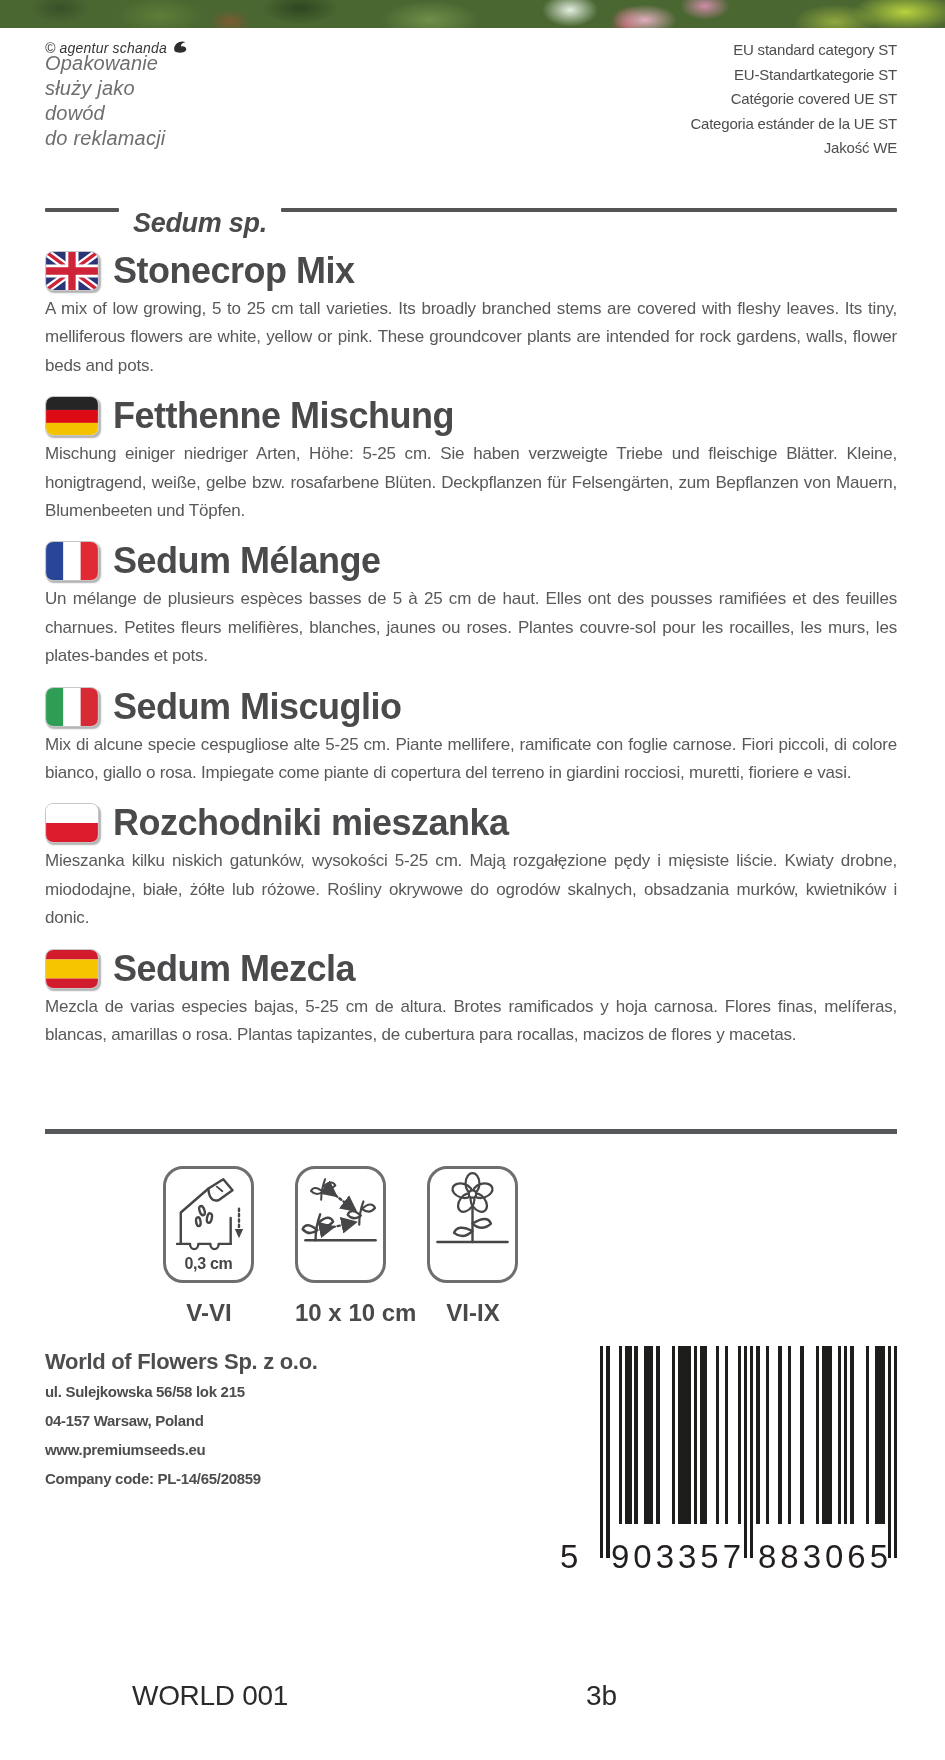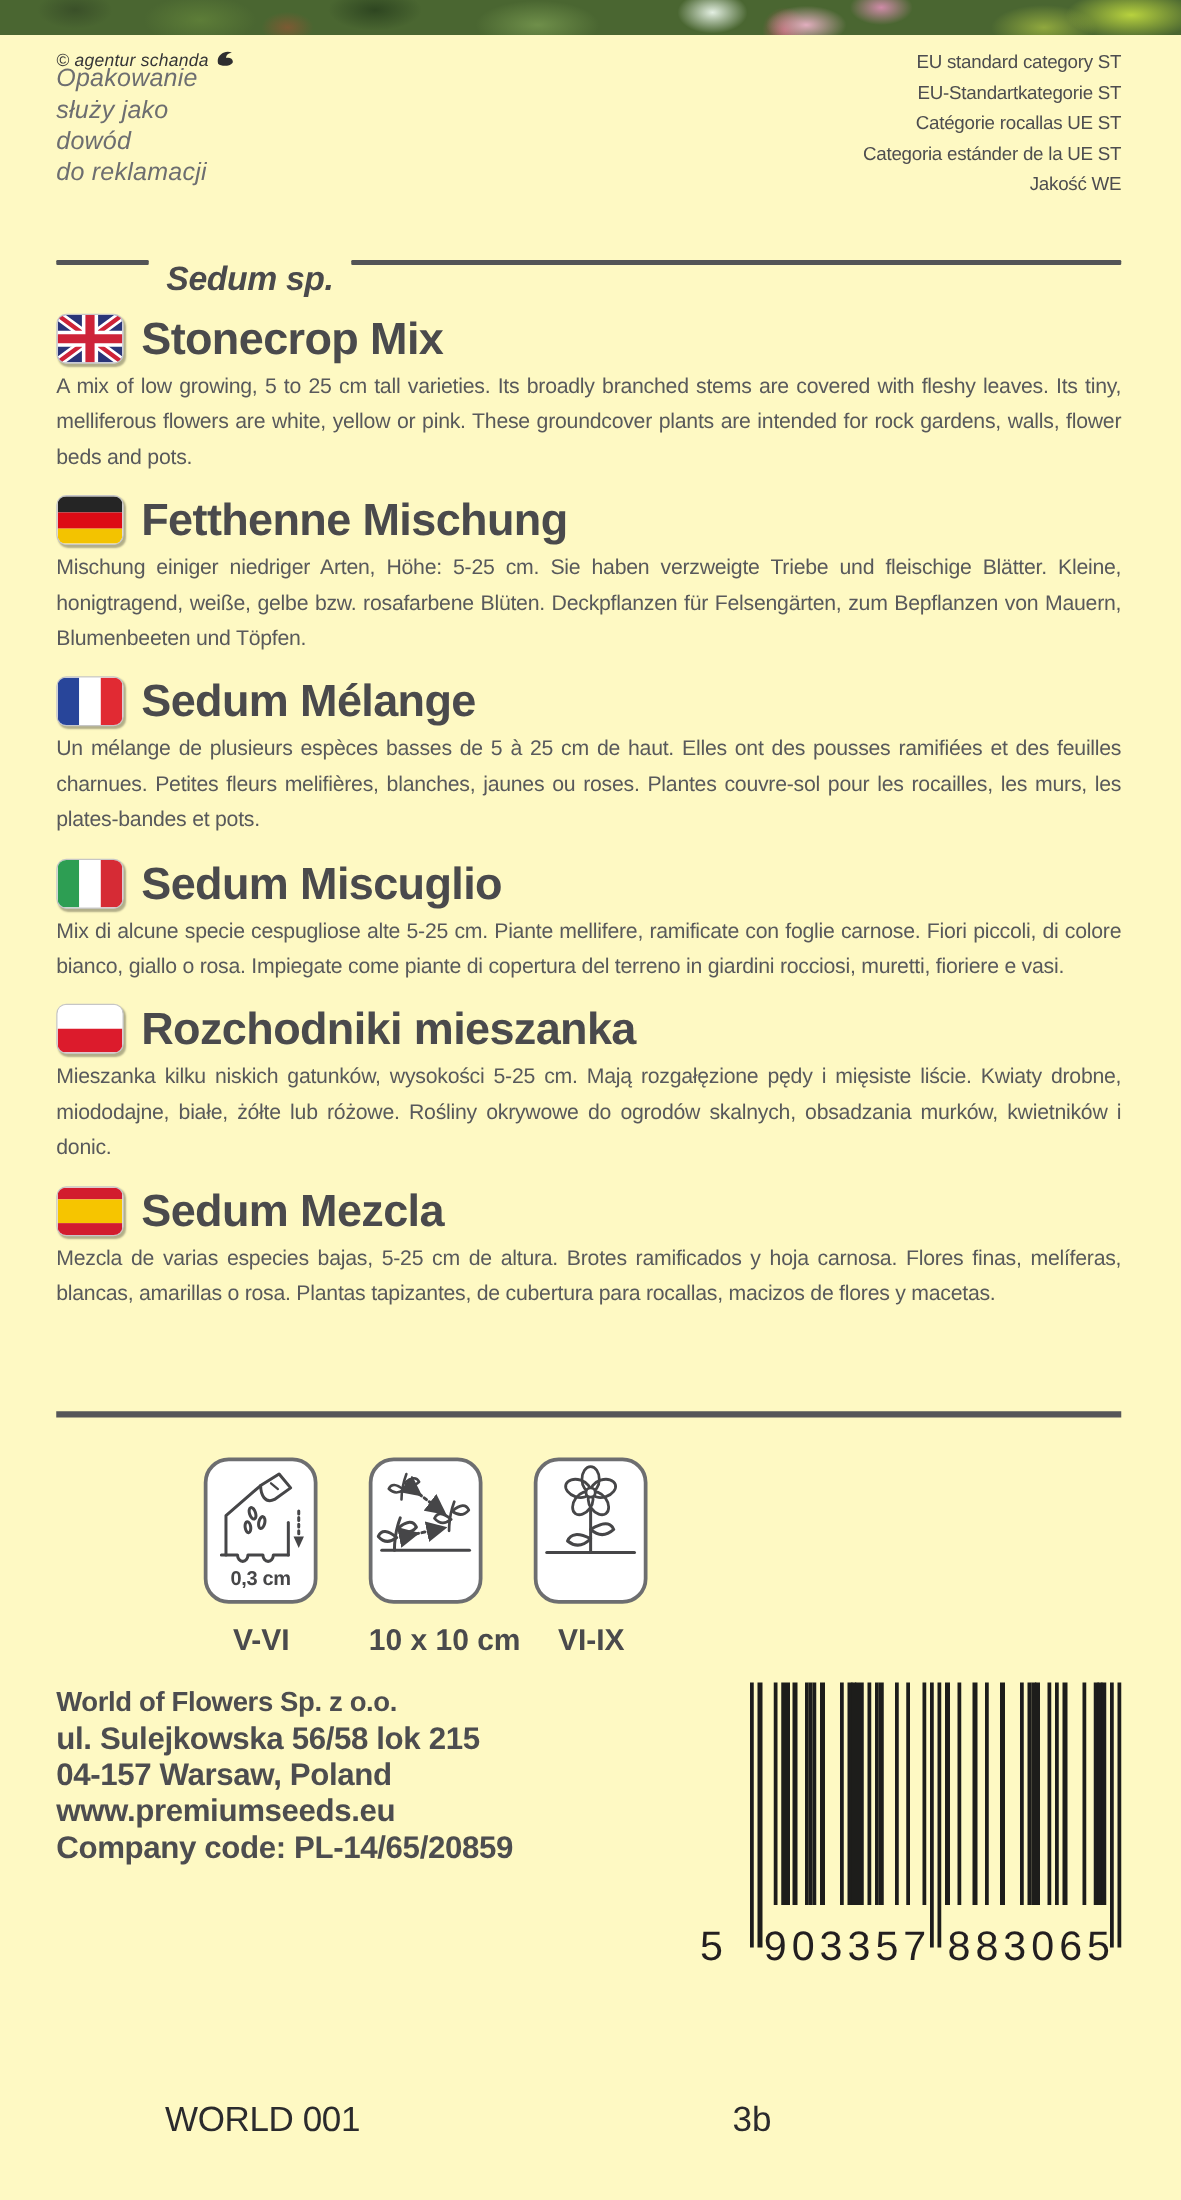--- a/index.html
+++ b/index.html
@@ -1,17 +1,17 @@
 <!DOCTYPE html>
 <html><head>
 <meta charset="utf-8">
 <style>
   html,body{margin:0;padding:0;background:#e9e9e9;}
   .page{
-    position:relative; width:945px; height:1760px; background:#fef9c3;
+    position:relative; width:945px; height:1760px; background:#ffffff;
     font-family:"Liberation Sans", sans-serif; color:#58595b; overflow:hidden;
     margin:0 auto;
   }
   
   .photo-strip{
     position:absolute; top:0; left:0; width:945px; height:28px;
     background-color:#4a6631;
     background-image:
       radial-gradient(40px 24px at 570px 10px, #e3efe2 0%, rgba(227,239,226,0) 70%),
       radial-gradient(46px 22px at 645px 20px, #e2aebf 0%, rgba(226,174,191,0) 70%),
@@ -78,21 +78,21 @@
   }
   .picto-box svg{display:block;}
   .picto-depth{
     position:absolute; left:0; right:0; bottom:7px; font-size:16px; font-weight:bold;
     color:#464648; letter-spacing:-0.3px;
   }
   .picto-label{margin-top:16px; font-size:24px; font-weight:bold; color:#4a4a4c; white-space:nowrap;text-align:center;}
   
   .company{position:absolute; top:1347px; left:45px; color:#4d4d4f; font-weight:bold;}
   .company-name{font-size:22px; line-height:30px; letter-spacing:-0.3px;}
-  .company-line{font-size:25px; line-height:29px; letter-spacing:-0.3px;}
+  .company-line{font-size:15px; line-height:29px; letter-spacing:-0.3px;}
   .barcode{position:absolute; top:1346px; left:600px; width:297px; height:230px;}
   .barcode-bars{position:absolute; top:0; left:0; width:297px; height:212px;}
   .barcode-bars .bar{position:absolute; top:0; background:#1d1d1b;}
   .barcode-digits{
     position:absolute; bottom:0; left:0; right:0; height:42px; color:#231f20;
     font-size:33px; letter-spacing:0;
   }
   .bd-lead{position:absolute; left:-40px; bottom:0;}
   .bd-left{position:absolute; left:11px; width:130px; bottom:0; display:flex; justify-content:space-between;}
   .bd-right{position:absolute; left:158px; width:130px; bottom:0; display:flex; justify-content:space-between;}
@@ -120,21 +120,21 @@
   <div class="pl-note">
     <div>Opakowanie</div>
     <div>służy jako</div>
     <div>dowód</div>
     <div>do reklamacji</div>
   </div>
 
   <div class="eu-lines">
     <div>EU standard category ST</div>
     <div>EU-Standartkategorie ST</div>
-    <div>Catégorie rocallas UE ST</div>
+    <div>Catégorie covered UE ST</div>
     <div>Categoria estánder de la UE ST</div>
     <div>Jakość WE</div>
   </div>
 
   <div class="species-header">
     <div class="rule rule-short"></div>
     <div class="species-title">Sedum sp.</div>
     <div class="rule rule-long"></div>
   </div>
 

